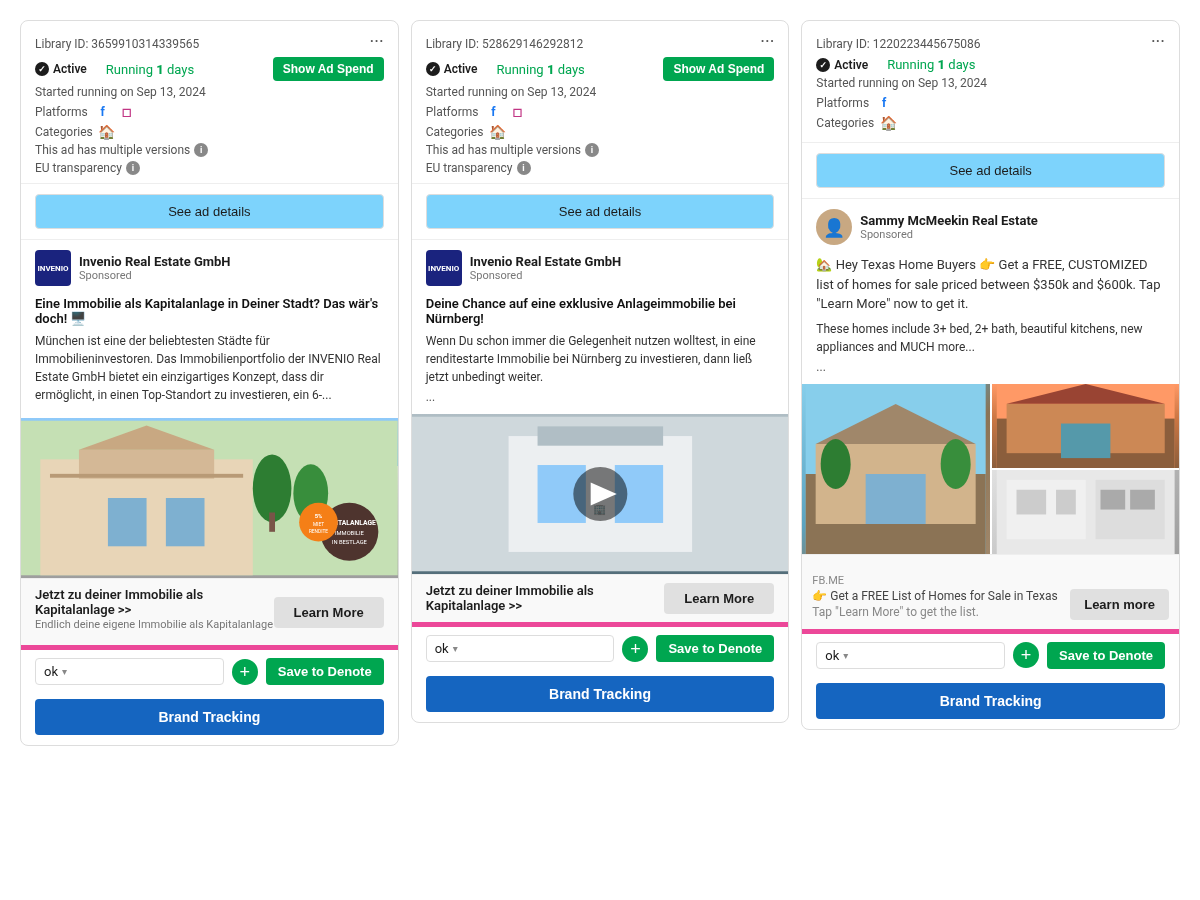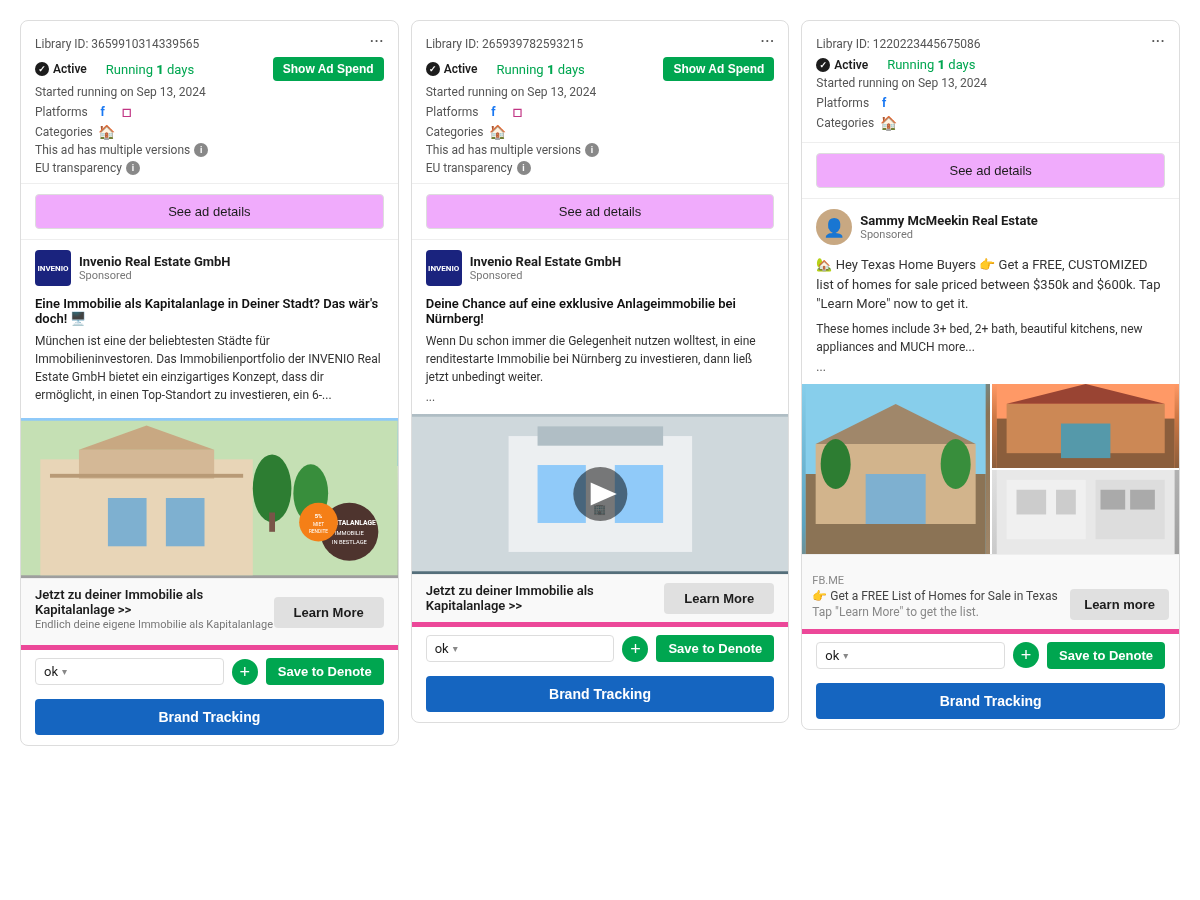--- a/index.html
+++ b/index.html
@@ -158,21 +158,21 @@
       color: #555;
       display: flex;
       align-items: center;
       gap: 4px;
     }
     .see-ad-btn {
       display: block;
       width: calc(100% - 28px);
       margin: 10px 14px;
       padding: 9px;
-      background: #f0abfc;
+      background: #7dd3fc;
       border: 1px solid #ddd;
       border-radius: 4px;
       font-size: 13px;
       font-weight: 500;
       color: #1c1c1c;
       cursor: pointer;
       text-align: center;
     }
     .ad-body {
       padding: 10px 14px;
@@ -493,21 +493,21 @@
         </div>
         <button class="add-circle-btn">+</button>
         <button class="save-to-denote-btn">Save to Denote</button>
       </div>
       <button class="brand-tracking-btn">Brand Tracking</button>
     </div>
 
     <div class="card">
       <div class="card-header">
         <div class="library-row">
-          <span class="library-id">Library ID: 265939782593215</span>
+          <span class="library-id">Library ID: 528629146292812</span>
           <span class="three-dots">···</span>
         </div>
         <div class="status-row">
           <span class="active-badge">
             <span class="active-check"></span>
             <span>Active</span>
           </span>
           <span class="running-text">
             <span>Running</span>
             <strong class="running-bold">1</strong>

